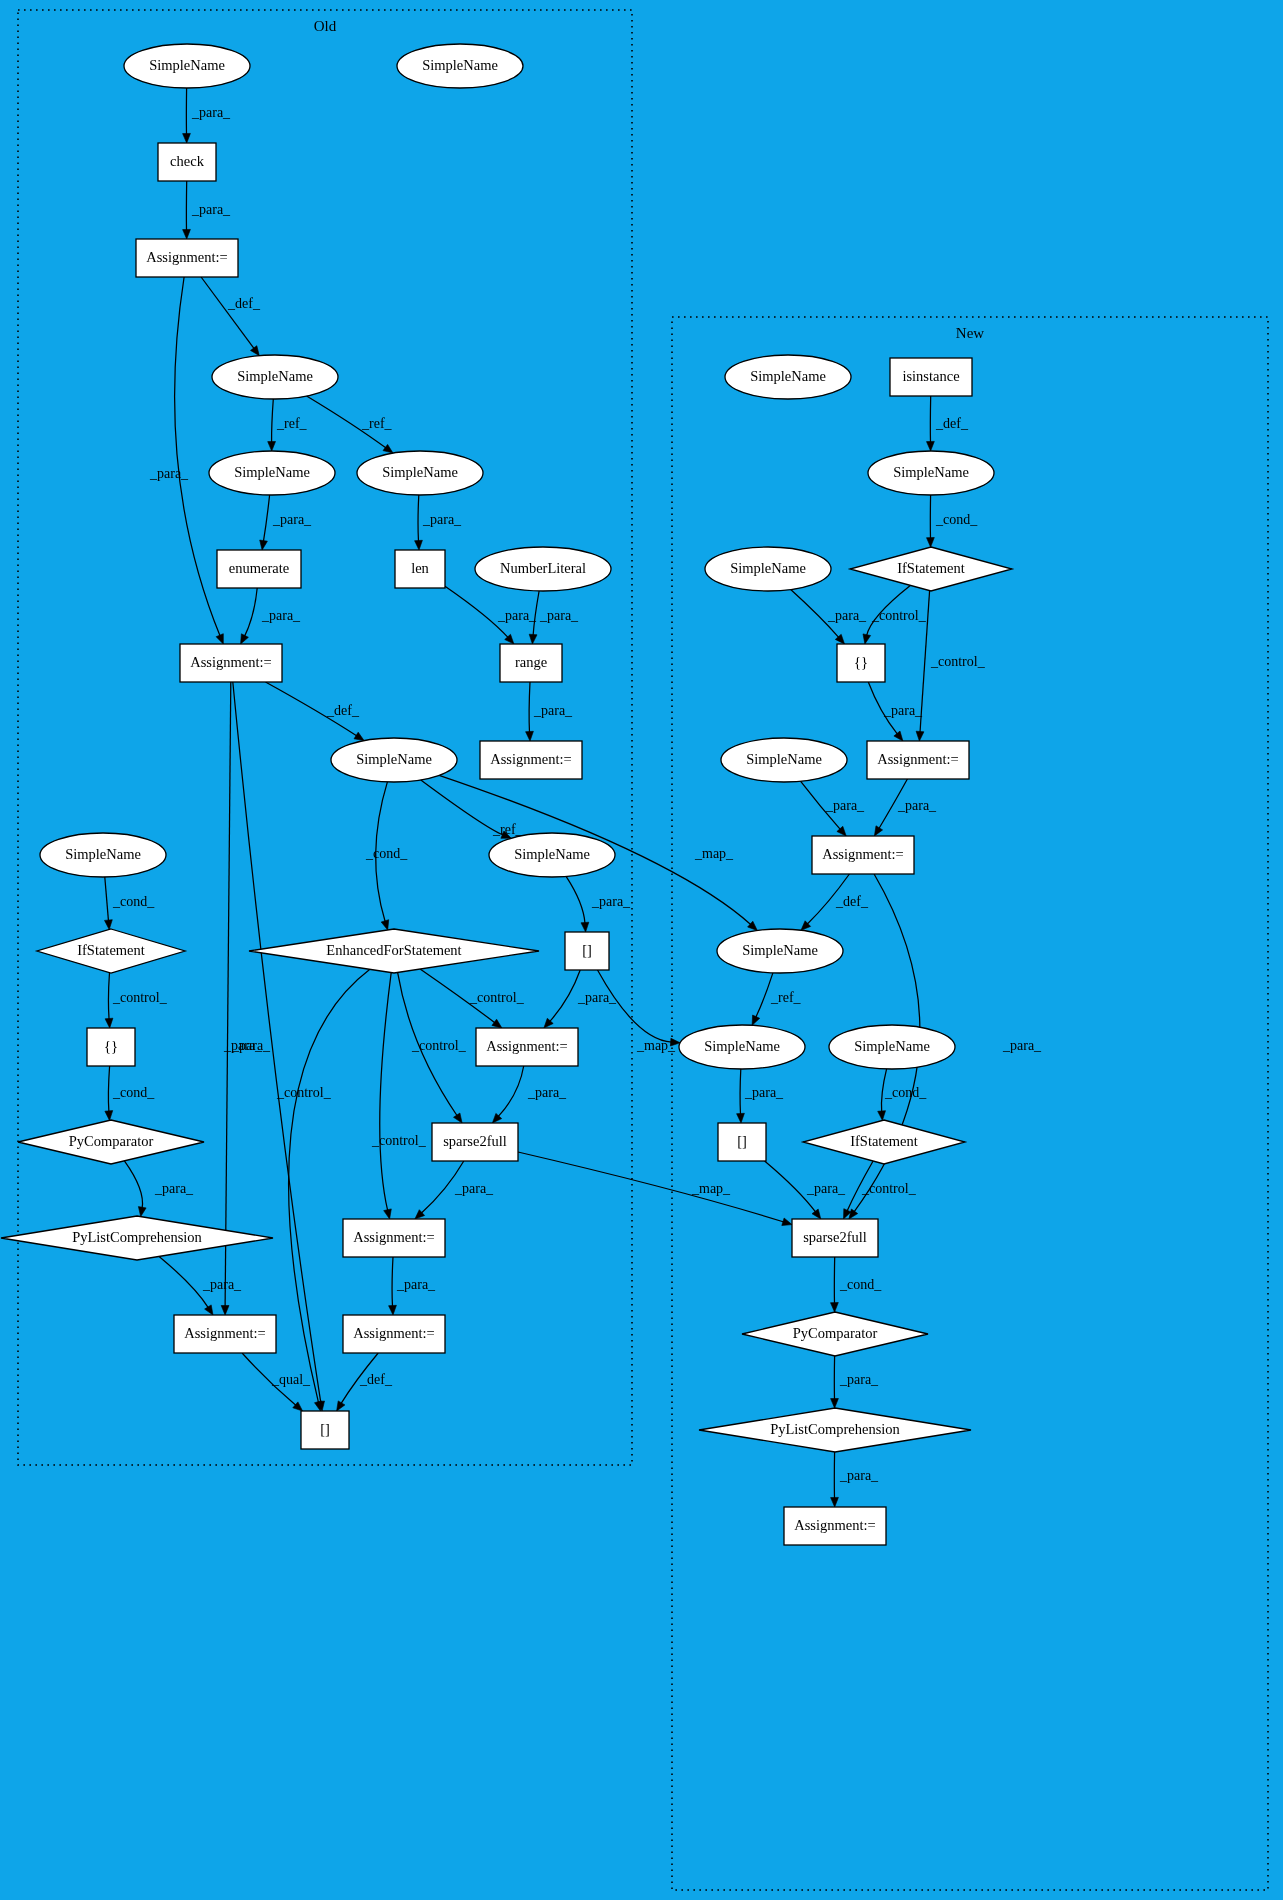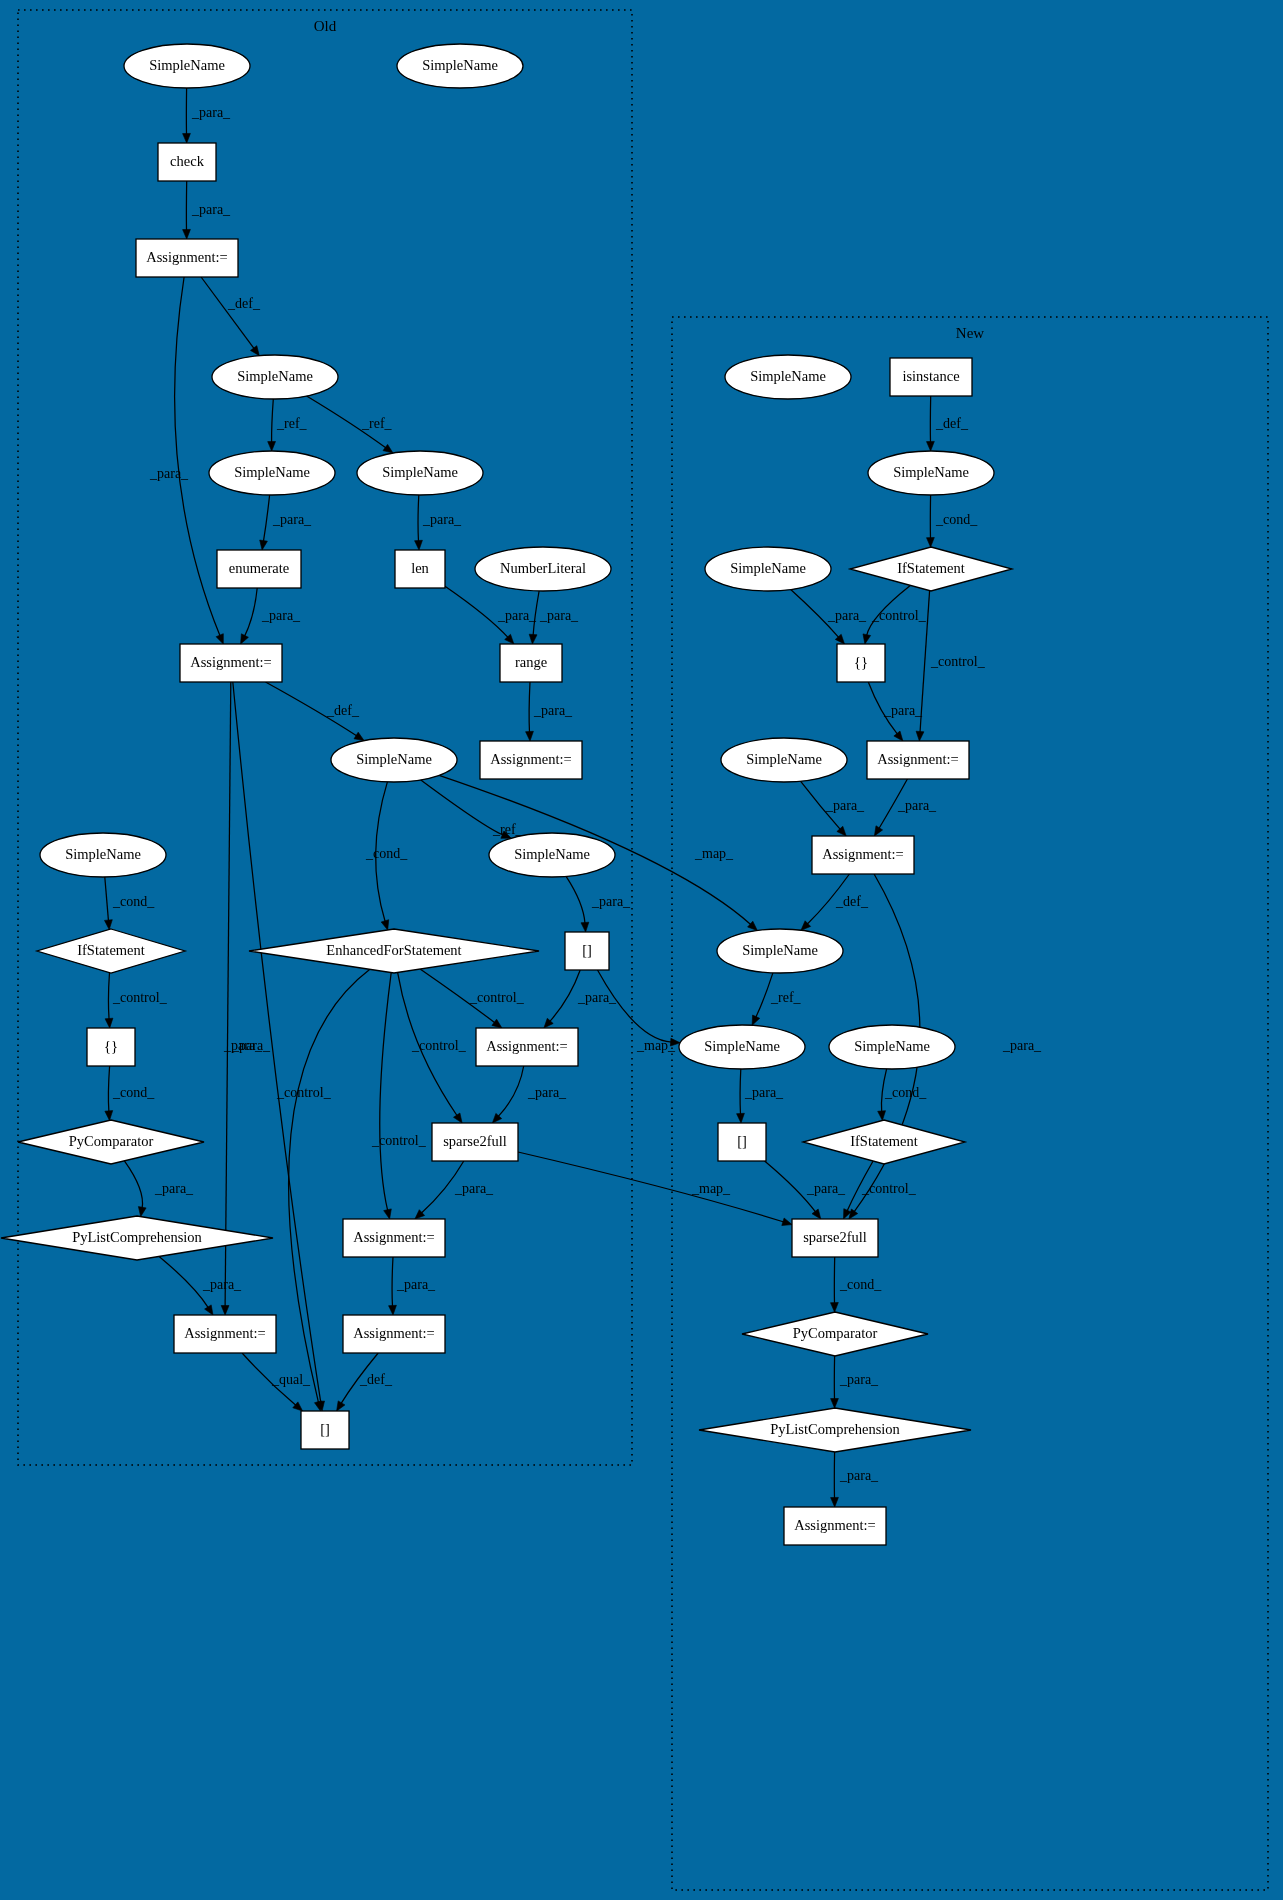--- a/index.html
+++ b/index.html
@@ -4,21 +4,21 @@
 <style>
   html, body {
     margin: 0;
     padding: 0;
     background: #ffffff;
   }
   #canvas-root {
     position: relative;
     width: 1283px;
     height: 1900px;
-    background: #0369a1;
+    background: #0ea5e9;
     font-family: "Liberation Serif", "DejaVu Serif", serif;
     overflow: hidden;
   }
   svg#graph {
     position: absolute;
     left: 0;
     top: 0;
     width: 1283px;
     height: 1900px;
   }

